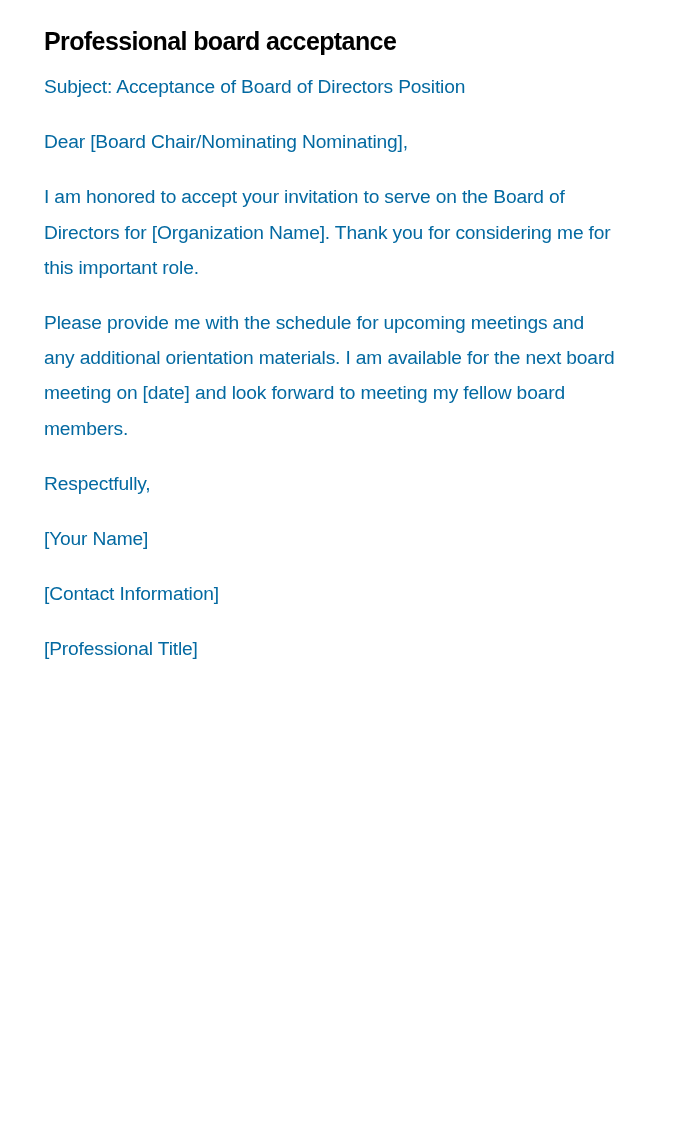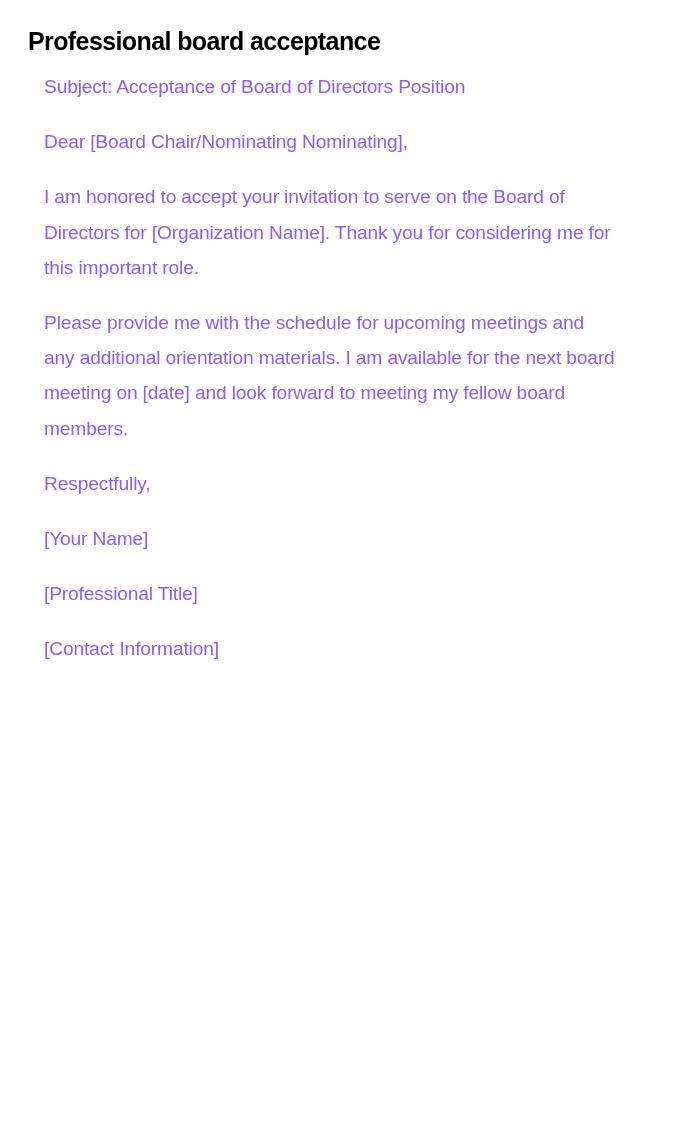--- a/index.html
+++ b/index.html
@@ -9,47 +9,47 @@
     }
     body {
       width: 700px;
       height: 1123px;
       overflow: hidden;
       font-family: "Liberation Sans", sans-serif;
       color: #111111;
     }
     .page {
       position: relative;
-      padding: 24px 40px 0 28px;
+      padding: 24px 40px 0 44px;
       box-sizing: border-box;
       width: 656px;
     }
     .title {
       font-family: "Liberation Sans", sans-serif;
       font-weight: bold;
       font-size: 25px;
       letter-spacing: -0.6px;
       line-height: 34px;
       margin: 0 0 11px 0;
       color: #000000;
     }
     .para {
       font-size: 19.2px;
       line-height: 35.2px;
-      margin: 0 0 20px 16px;
+      margin: 0 0 20px 0;
       letter-spacing: -0.15px;
-      color: #8b5cf6;
+      color: #0369a1;
     }
   </style>
 </head>
 <body>
 
 <div class="page">
   <h1 class="title">Professional board acceptance</h1>
   <p class="para">Subject: Acceptance of Board of Directors Position</p>
   <p class="para">Dear [Board Chair/Nominating Nominating],</p>
   <p class="para">I am honored to accept your invitation to serve on the Board of Directors for [Organization Name]. Thank you for considering me for this important role.</p>
   <p class="para">Please provide me with the schedule for upcoming meetings and any additional orientation materials. I am available for the next board meeting on [date] and look forward to meeting my fellow board members.</p>
   <p class="para">Respectfully,</p>
   <p class="para">[Your Name]</p>
+  <p class="para">[Contact Information]</p>
   <p class="para">[Professional Title]</p>
-  <p class="para">[Contact Information]</p>
 </div>
 
 </body></html>

